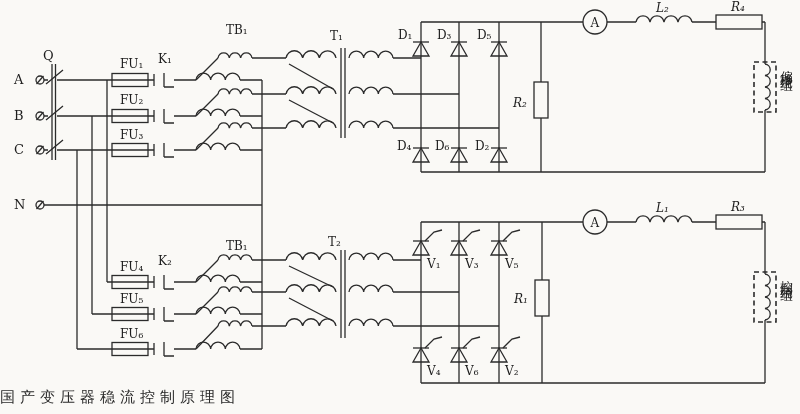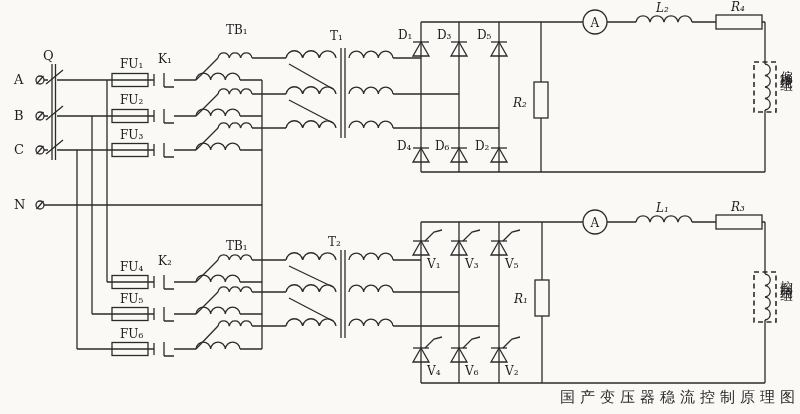--- a/index.html
+++ b/index.html
@@ -7,21 +7,21 @@
          font-family:"DejaVu Serif","Liberation Serif",serif;}
   #schematic{position:absolute;left:0;top:0;}
   #schematic path,#schematic line,#schematic circle,#schematic rect,#schematic use{
     stroke:#2b2b2b;fill:none;stroke-width:1.3;}
   #schematic .dash{stroke-dasharray:5 3.5;stroke-width:1.6;}
   #schematic text{stroke:none;fill:#1d1d1d;font-size:12px;font-family:"DejaVu Serif","Liberation Serif",serif;}
   #schematic text.big{font-size:13px;}
   #schematic text.it{font-style:italic;}
   .vlabel{position:absolute;writing-mode:vertical-rl;text-orientation:upright;
           font-size:12.5px;letter-spacing:3px;color:#1d1d1d;line-height:1;}
-  #caption{position:absolute;left:0;right:0;top:388px;text-align:right;
+  #caption{position:absolute;left:0;right:0;top:388px;text-align:left;
            font-size:15px;letter-spacing:5px;color:#2a2a2a;}
 </style>
 </head>
 <body>
 
 <div id="stage">
 <svg id="schematic" width="800" height="414" viewBox="0 0 800 414">
   <defs>
     <g id="fuse">
           <rect x="-18" y="-6.5" width="36" height="13"></rect>

